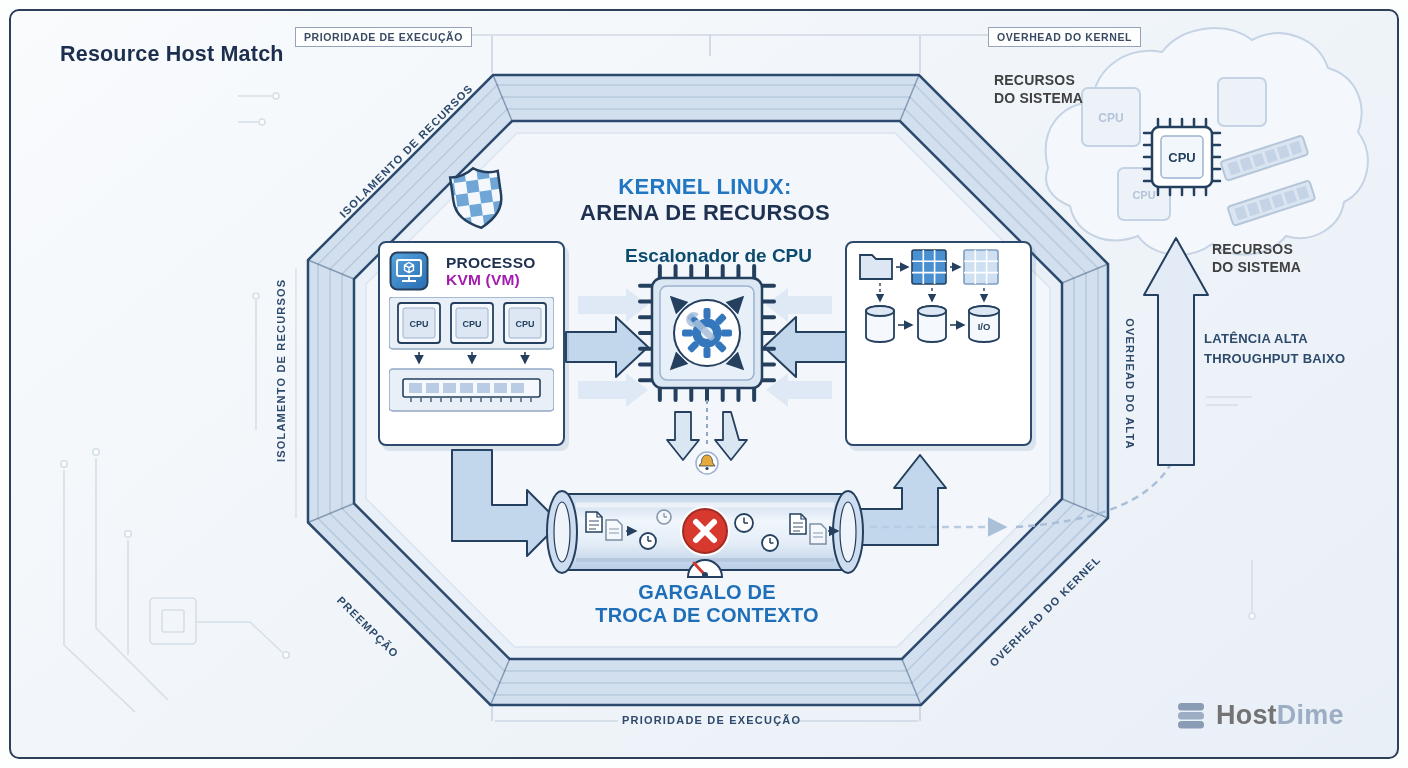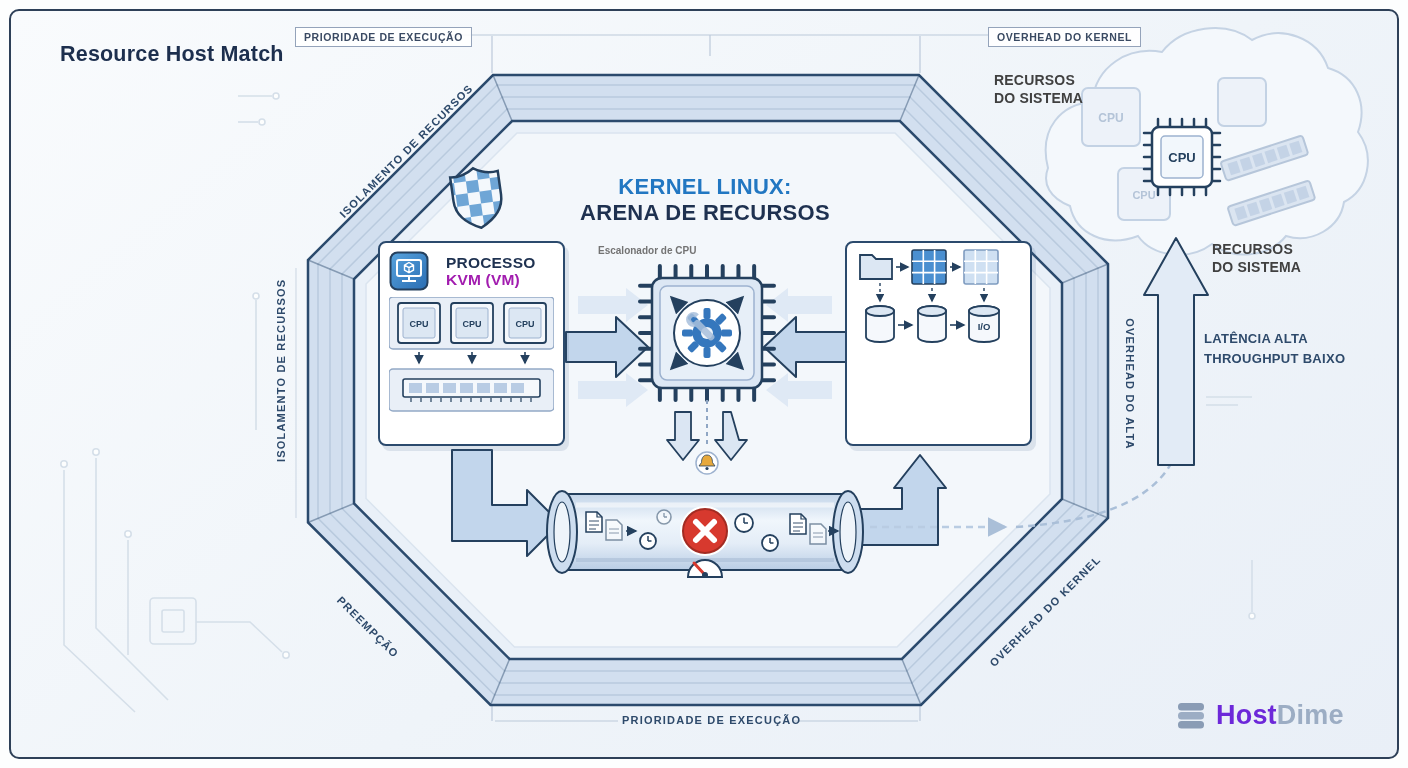--- a/index.html
+++ b/index.html
@@ -11,34 +11,34 @@
   svg.main{position:absolute;left:0;top:0;}
   .abs{position:absolute;}
   .title{left:60px;top:42px;font-size:21.5px;font-weight:800;color:#1d2f4e;letter-spacing:.2px;}
   .boxlabel{font-size:10.5px;font-weight:700;letter-spacing:.6px;color:#3a4a63;
             background:rgba(255,255,255,.9);border:1px solid #94a3ba;padding:3px 8px;white-space:nowrap;}
   .edge{position:absolute;font-size:11px;font-weight:700;letter-spacing:1.2px;color:#2e4a6b;
         text-align:center;white-space:nowrap;transform-origin:center;}
   .heading{left:538px;top:158px;width:334px;text-align:center;font-weight:800;font-size:22px;line-height:1.18;letter-spacing:.3px;}
   .heading .l1{color:#2277c2;display:block;margin-top:16px;}
   .heading .l2{color:#1e3150;display:block;}
-  .sched{left:598px;top:245px;width:214px;text-align:left;font-size:10px;font-weight:800;color:#737373;}
+  .sched{left:598px;top:245px;width:214px;text-align:right;font-size:19px;font-weight:800;color:#0c4a6e;}
   .card{position:absolute;width:187px;height:205px;background:#fff;border:2.5px solid #2b4a6d;
         border-radius:8px;box-shadow:4px 5px 0 rgba(70,100,140,.14);box-sizing:border-box;}
   .card-head{display:flex;align-items:center;gap:17px;padding:8px 9px 4px;}
   .card-title{font-size:15.5px;font-weight:800;line-height:1.12;color:#1e3150;letter-spacing:.2px;}
   .card-title .accent{color:#a21caf;text-align:right;}
   .card-body{display:flex;justify-content:center;margin-top:2px;}
   .bottleneck{left:558px;top:581px;width:298px;text-align:center;font-size:20px;font-weight:800;
               color:#1f6fb8;line-height:1.14;letter-spacing:.2px;}
   .resources{font-size:14px;font-weight:800;color:#404040;line-height:1.25;letter-spacing:.2px;}
   .latency{left:1204px;top:329px;font-size:13px;font-weight:700;color:#2e4a6b;line-height:1.5;letter-spacing:.3px;}
   .logo{left:1174px;top:699px;display:flex;align-items:center;gap:8px;}
   .logo-text{font-size:27px;font-weight:800;letter-spacing:.2px;}
-  .logo-text .p1{color:#6d28d9;}
+  .logo-text .p1{color:#737373;}
   .logo-text .p2{color:#9cadc4;}
   svg text{font-family:"Liberation Sans",sans-serif;}
 </style>
 </head>
 <body>
 
 <div class="stage">
   <div class="frame"></div>
 
   <svg class="main" width="1408" height="768" viewBox="0 0 1408 768">
@@ -452,20 +452,24 @@
         <line x1="94" y1="80" x2="108" y2="80" stroke="#24405e" stroke-width="1.6" marker-end="url(#m2)"></line>
         <g>
           <path d="M113,66 a15,5 0 0 1 30,0 v26 a15,5 0 0 1 -30,0 z" fill="#f5f8fc" stroke="#24405e" stroke-width="1.8"></path>
           <ellipse cx="128" cy="66" rx="15" ry="5" fill="#dce7f3" stroke="#24405e" stroke-width="1.8"></ellipse>
           <text x="128" y="85" text-anchor="middle" font-size="9.5" font-weight="800" fill="#24405e">I/O</text>
         </g>
       </svg>
     </div>
   </div>
 
+  <div class="abs bottleneck">
+    <span>GARGALO DE</span><br>
+    <span>TROCA DE CONTEXTO</span>
+  </div>
 
   <div class="abs resources" style="left:994px;top:72px;">
     <span>RECURSOS</span><br>
     <span>DO SISTEMA</span>
   </div>
   <div class="abs resources" style="left:1212px;top:241px;">
     <span>RECURSOS</span><br>
     <span>DO SISTEMA</span>
   </div>
   <div class="abs latency">

